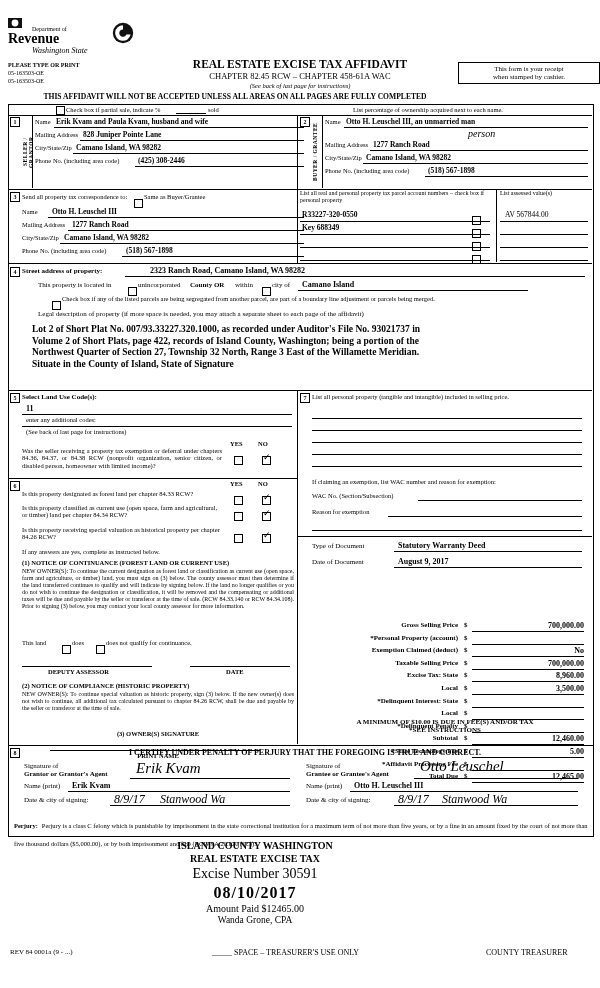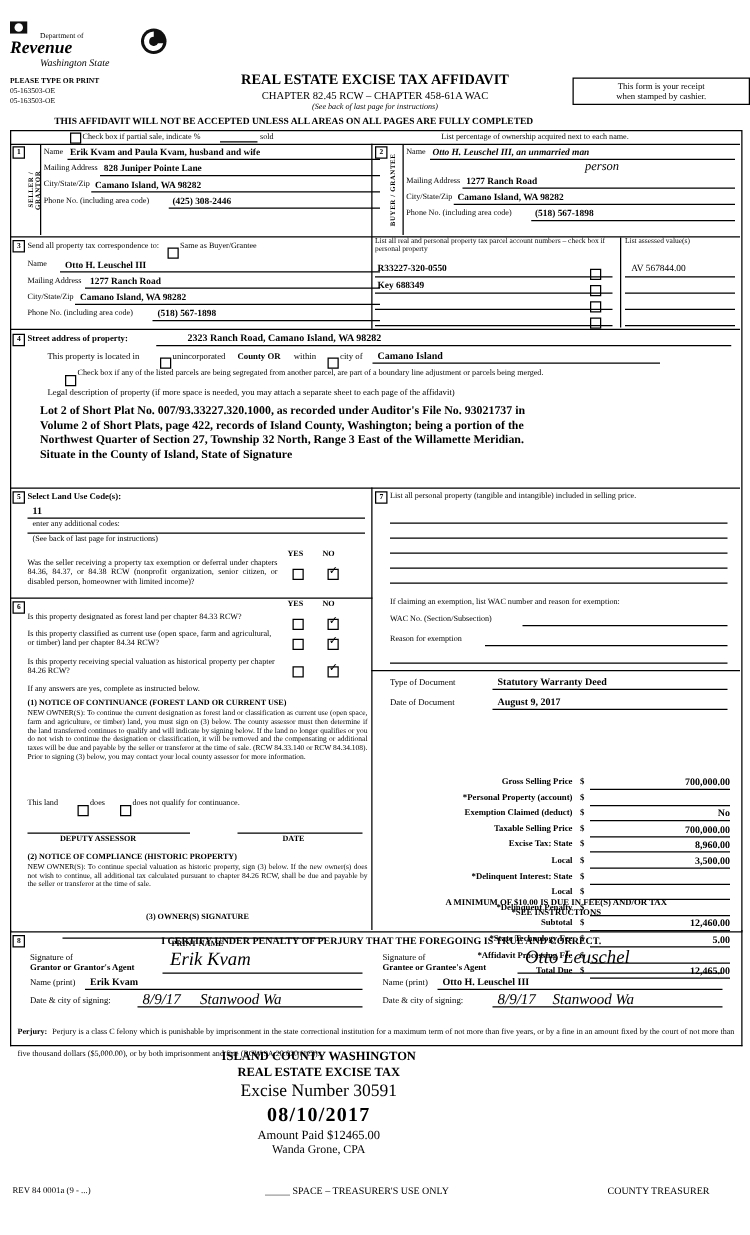--- a/index.html
+++ b/index.html
@@ -26,21 +26,21 @@
   .hline{position:absolute;background:#000;height:1px;}
   .sellerrot{position:absolute;writing-mode:vertical-rl;transform:rotate(180deg);font-size:5.5px;font-weight:bold;letter-spacing:0.5px;text-align:center;}
 </style>
 </head>
 <body>
 
 <div class="page">
 
   <div class="abs" style="left:8px;top:26px;width:140px;">
     <div class="f6" style="margin-left:24px;">Department of</div>
-    <div class="b" style="font-size:14px;line-height:14px;margin-top:0px;font-style:italic;">Revenue</div>
+    <div class="b" style="font-size:14px;line-height:14px;margin-top:0px;">Revenue</div>
     <div class="i f8" style="margin-left:24px;">Washington State</div>
   </div>
 
   <div class="abs" style="left:112px;top:22px;width:22px;height:22px;">
     <svg width="22" height="22" viewBox="0 0 22 22">
         <circle cx="11" cy="11" r="10.2" fill="#111"></circle>
         <path d="M11 3.2 a7.8 7.8 0 1 0 7.6 9.4 h-4.2 a3.7 3.7 0 1 1 -3.4 -5.2 z" fill="#fff"></path>
       </svg>
   </div>
   <div class="abs" style="left:8px;top:14px;width:14px;height:10px;">
@@ -99,21 +99,21 @@
     <span class="abs f75 b" style="left:128px;top:40px;">(425) 308-2446</span>
     <div class="abs ul-line" style="left:125px;top:50px;width:169px;"></div>
   </div>
 
   <div class="abs" style="left:300px;top:116px;width:290px;height:72px;">
     <span class="abs num" style="left:0px;top:1px;">2</span>
     <div class="abs" style="left:10px;top:0px;width:12px;height:72px;border-right:1px solid #000;">
       <div class="sellerrot" style="left:2px;top:6px;height:60px;">BUYER / GRANTEE</div>
     </div>
     <span class="abs f65" style="left:25px;top:2px;">Name</span>
-    <span class="abs f75 b" style="left:46px;top:1px;font-style:italic;">Otto H. Leuschel III, an unmarried man</span>
+    <span class="abs f75 b" style="left:46px;top:1px;">Otto H. Leuschel III, an unmarried man</span>
     <div class="abs ul-line" style="left:44px;top:11px;width:244px;"></div>
     <span class="abs hand" style="left:168px;top:12px;font-size:10px;">person</span>
 
     <span class="abs f65" style="left:25px;top:25px;">Mailing Address</span>
     <span class="abs f75 b" style="left:73px;top:24px;">1277 Ranch Road</span>
     <div class="abs ul-line" style="left:70px;top:34px;width:218px;"></div>
 
     <span class="abs f65" style="left:25px;top:38px;">City/State/Zip</span>
     <span class="abs f75 b" style="left:66px;top:37px;">Camano Island, WA 98282</span>
     <div class="abs ul-line" style="left:63px;top:47px;width:225px;"></div>

